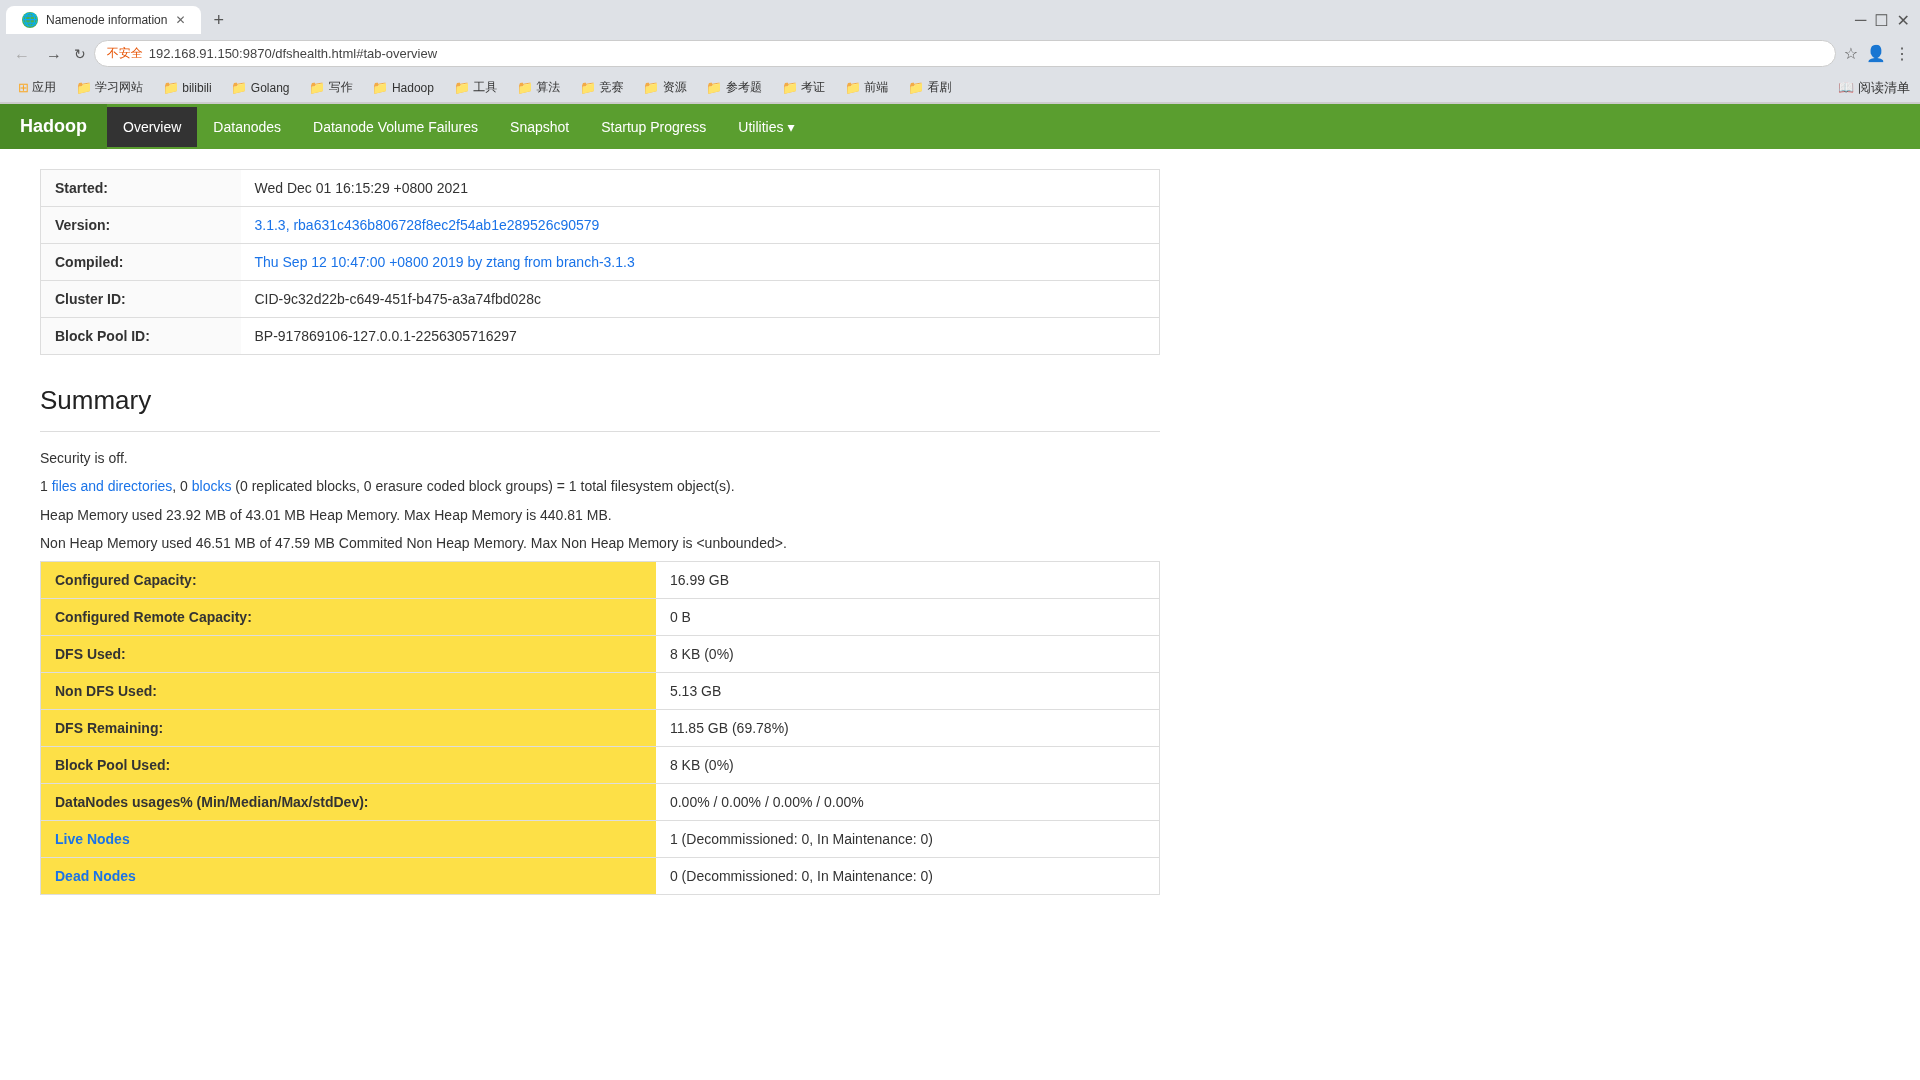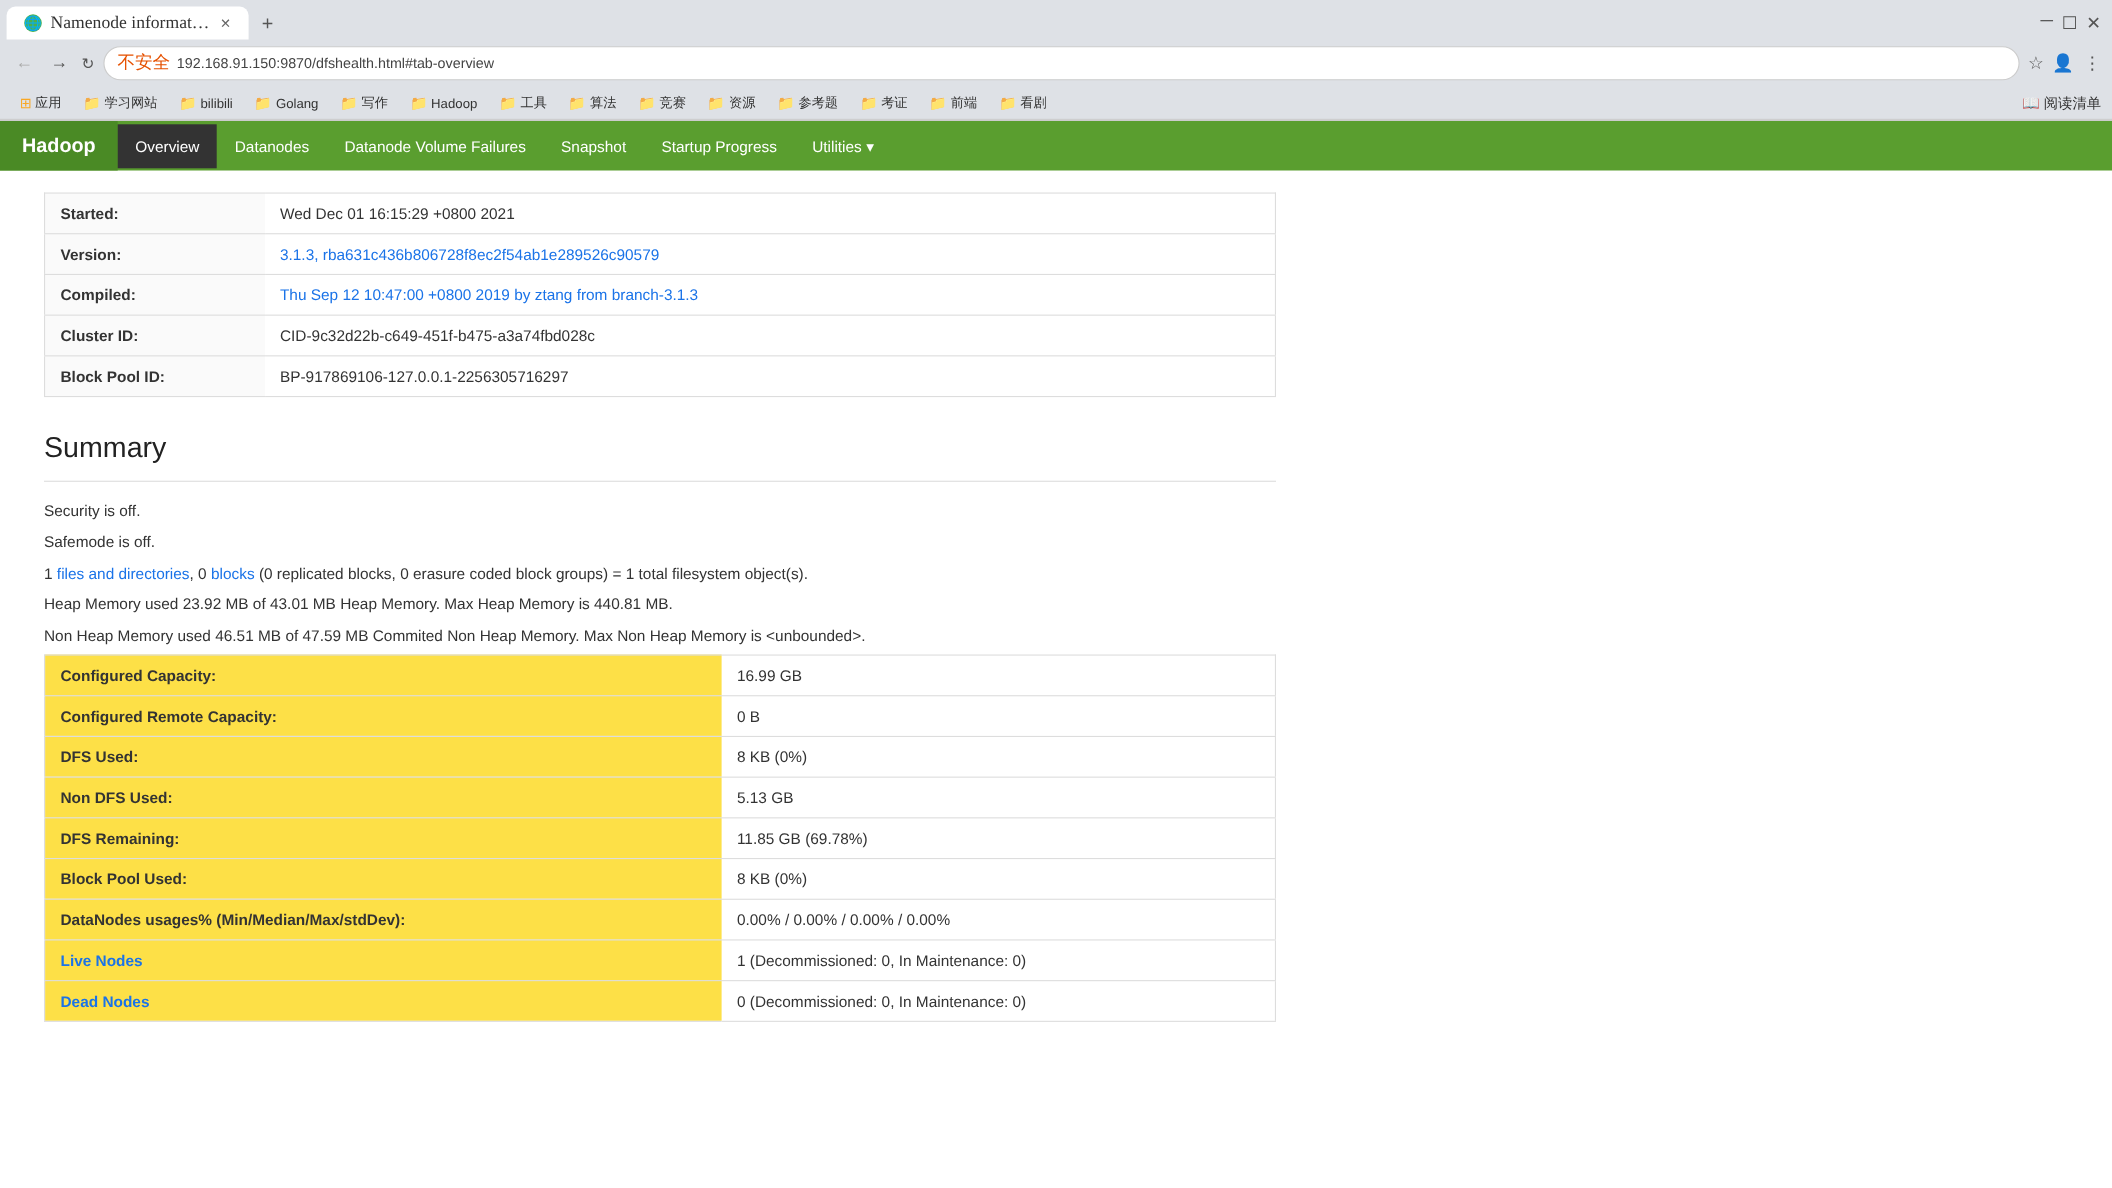--- a/index.html
+++ b/index.html
@@ -3,31 +3,31 @@
   <meta charset="utf-8">
   <style>
     * { margin: 0; padding: 0; box-sizing: border-box; }
     body { font-family: Arial, sans-serif; font-size: 14px; background: #fff; color: #333; }
 
     
     .browser-chrome { background: #dee1e6; border-bottom: 1px solid #ccc; }
     .tab-bar { display: flex; align-items: center; padding: 6px 0 0 6px; background: #dee1e6; }
     .tab { display: flex; align-items: center; background: #fff; border-radius: 8px 8px 0 0; padding: 6px 16px; font-size: 13px; max-width: 220px; gap: 8px; }
     .tab-favicon { width: 16px; height: 16px; background: #4caf50; border-radius: 50%; }
-    .tab-title { flex: 1; overflow: hidden; white-space: nowrap; text-overflow: ellipsis; font-size: 16px; font-family: Liberation Serif, serif; }
+    .tab-title { flex: 1; overflow: hidden; white-space: nowrap; text-overflow: ellipsis; font-size: 12px; }
     .tab-close { color: #666; cursor: pointer; font-size: 12px; }
     .tab-add { background: none; border: none; margin-left: 4px; font-size: 18px; color: #555; cursor: pointer; padding: 0 8px; }
     .tab-controls { margin-left: auto; display: flex; gap: 8px; padding-right: 10px; font-size: 16px; color: #555; }
 
     .address-bar { display: flex; align-items: center; padding: 6px 10px; gap: 8px; background: #dee1e6; }
     .nav-btn { background: none; border: none; font-size: 16px; color: #555; cursor: pointer; padding: 2px 4px; }
     .nav-btn.disabled { color: #aaa; cursor: default; }
     .reload-btn { background: none; border: none; font-size: 14px; color: #555; cursor: pointer; }
     .address-input { flex: 1; border: 1px solid #ccc; border-radius: 20px; padding: 4px 12px; font-size: 13px; background: #fff; color: #333; display: flex; align-items: center; gap: 6px; }
-    .address-insecure { color: #e65100; font-size: 16px; }
+    .address-insecure { color: #e65100; font-size: 12px; }
     .address-text { color: #444; font-size: 13px; text-align: center; }
     .star-btn { background: none; border: none; font-size: 16px; color: #555; cursor: pointer; }
     .profile-btn { background: none; border: none; font-size: 16px; color: #555; cursor: pointer; }
 
     
     .bookmarks-bar { display: flex; align-items: center; padding: 4px 10px; background: #dee1e6; gap: 4px; border-bottom: 1px solid #ccc; font-size: 12px; }
     .bm-item { display: flex; align-items: center; gap: 3px; padding: 2px 8px; cursor: pointer; border-radius: 3px; color: #333; }
     .bm-folder-icon { color: #f9a825; font-size: 13px; }
 
     
@@ -196,21 +196,20 @@
       <td>Block Pool ID:</td>
       <td>BP-917869106-127.0.0.1-2256305716297</td>
     </tr>
   </tbody>
     </table>
 
   <h2 class="section-title">Summary</h2>
   <hr class="section-divider">
 
   <p class="summary-text">Security is off.</p>
-  <p class="summary-text">Safemode is off.</p>
   <p class="summary-text">
     1 <a href="#">files and directories</a>, 0 <a href="#">blocks</a> (0 replicated blocks, 0 erasure coded block groups) = 1 total filesystem object(s).
   </p>
   <p class="summary-text">Heap Memory used 23.92 MB of 43.01 MB Heap Memory. Max Heap Memory is 440.81 MB.</p>
   <p class="summary-text">Non Heap Memory used 46.51 MB of 47.59 MB Commited Non Heap Memory. Max Non Heap Memory is &lt;unbounded&gt;.</p>
 
   <table class="summary-table">
     <tbody>
         <tr>
       <td>Configured Capacity:</td>

